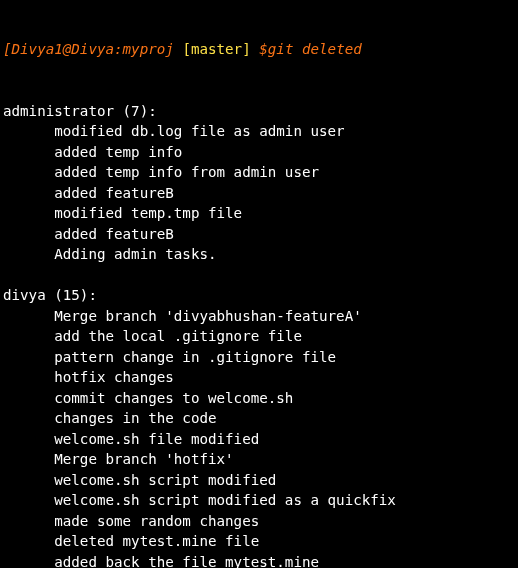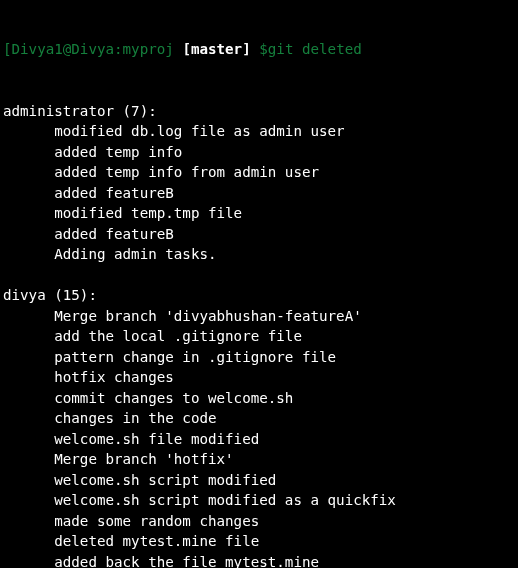--- a/index.html
+++ b/index.html
@@ -37,25 +37,25 @@
     padding: 0;
   }
   .line.first {
     margin-top: -2px;
   }
   .blank {
     height: 20.5px;
     display: block;
   }
   .seg-green {
-    color: #ffffff;
-    font-weight: bold;
+    color: #fde047;
   }
   .seg-plain {
-    color: #15803d;
+    color: #f97316;
+    font-style: italic;
   }
 </style>
 </head>
 <body>
 
 <div id="terminal">
   <div class="line first"><span class="seg-plain">[Divya1@Divya:myproj </span><span class="seg-green">[master]</span><span class="seg-plain"> $git deleted</span></div>
   <div id="output"><div class="line">administrator (7):</div><div class="line">      modified db.log file as admin user</div><div class="line">      added temp info</div><div class="line">      added temp info from admin user</div><div class="line">      added featureB</div><div class="line">      modified temp.tmp file</div><div class="line">      added featureB</div><div class="line">      Adding admin tasks.</div><div class="blank"> </div><div class="line">divya (15):</div><div class="line">      Merge branch 'divyabhushan-featureA'</div><div class="line">      add the local .gitignore file</div><div class="line">      pattern change in .gitignore file</div><div class="line">      hotfix changes</div><div class="line">      commit changes to welcome.sh</div><div class="line">      changes in the code</div><div class="line">      welcome.sh file modified</div><div class="line">      Merge branch 'hotfix'</div><div class="line">      welcome.sh script modified</div><div class="line">      welcome.sh script modified as a quickfix</div><div class="line">      made some random changes</div><div class="line">      deleted mytest.mine file</div><div class="line">      added back the file mytest.mine</div></div>
 </div>
 

